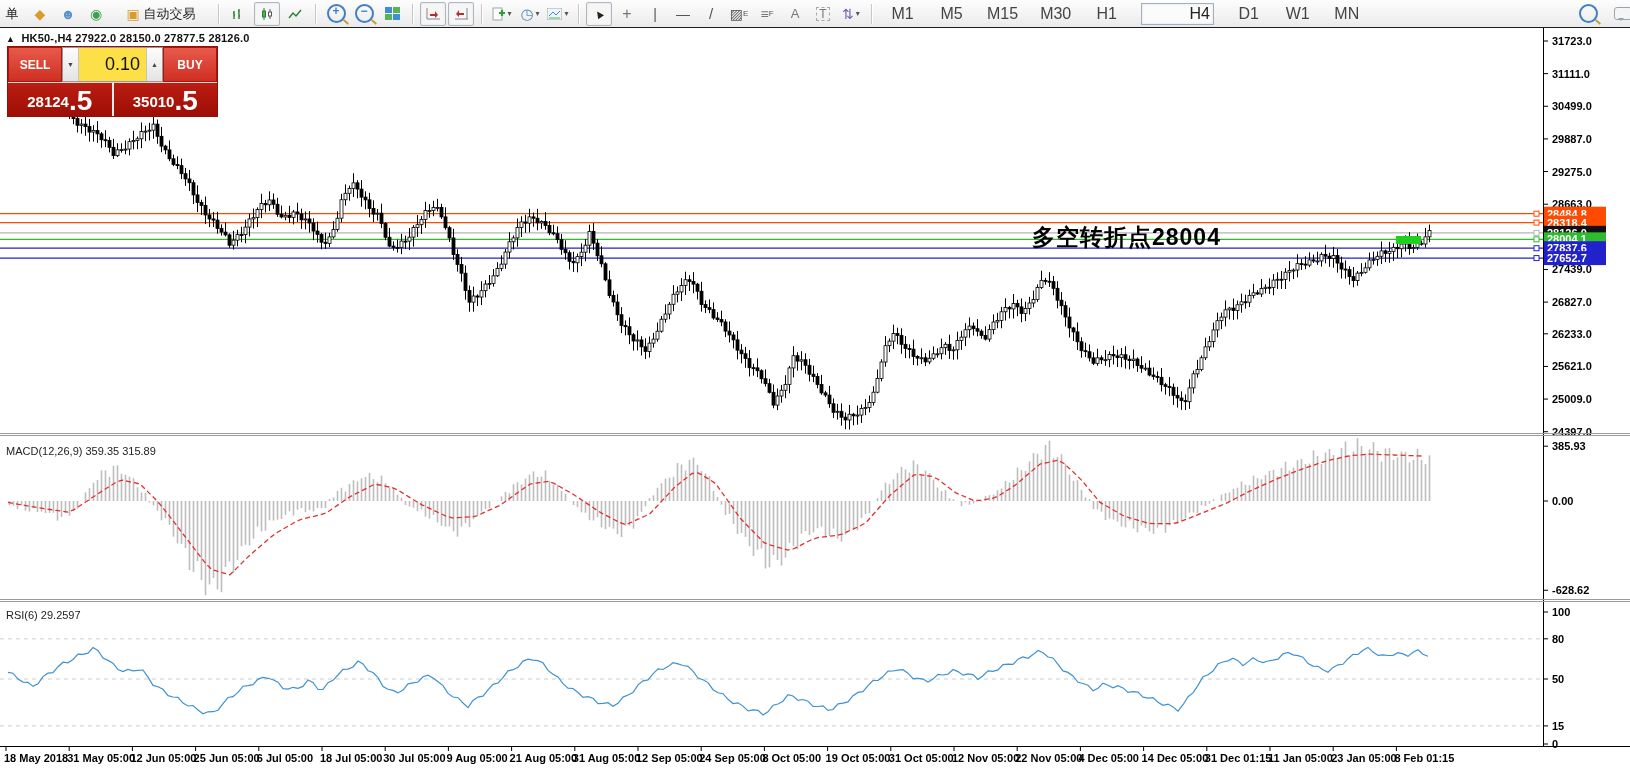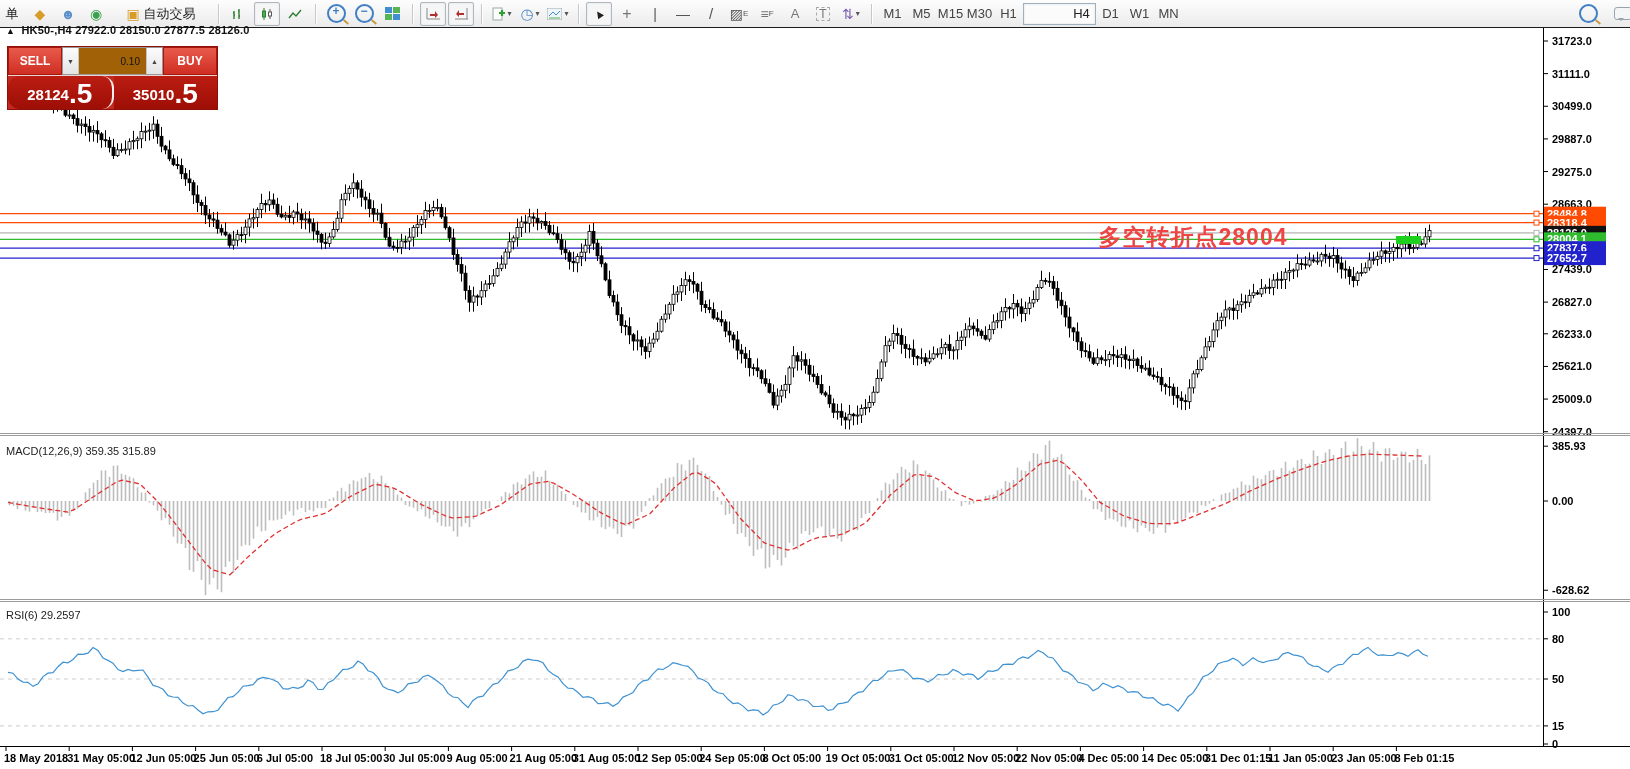--- a/index.html
+++ b/index.html
@@ -11,53 +11,53 @@
   .tgroup{display:flex;align-items:center;height:27px;padding:0 3px;}
   .tsep{width:1px;height:20px;background:#c7c7c7;margin:0 3px;box-shadow:1px 0 0 #fff;}
   .titem{display:flex;align-items:center;justify-content:center;min-width:24px;height:22px;margin:0 1px;
     border:1px solid transparent;border-radius:2px;cursor:default;}
   .titem.pressed{background:#f6f6f6;border:1px solid #b0b7bf;box-shadow:inset 0 0 2px #d8dde2;}
   .glyph{font-size:14px;line-height:1;}
   .gold{color:#d89c28;} .blue{color:#5b8fc9;} .green{color:#3aa14f;}
   .gray{color:#777;} .dim{color:#555;}
   .caret{font-size:8px;color:#555;margin-left:2px;}
   .tf-btn{min-width:27px;height:20px;display:flex;align-items:center;justify-content:center;
-    font-size:13px;color:#444;border:1px solid transparent;margin:0 0;}
+    font-size:16px;color:#444;border:1px solid transparent;margin:0 10px;}
   .tf-btn.active{background:#fbfbfb;border:1px solid #9fb0bf;box-shadow:inset 0 0 2px #cfd8e0;color:#222;padding-left:44px;}
   #tb-spacer{flex:1;}
   .autotrading{display:flex;align-items:center;gap:4px;padding:0 6px;font-size:13px;color:#222;}
   .mini{display:block;}
   .lens{width:15px;height:15px;border:2px solid #3f7fc4;border-radius:50%;position:relative;
     display:inline-block;font-weight:bold;color:#3f7fc4;font-size:12px;line-height:11px;text-align:center;}
   .lens:after{content:"";position:absolute;width:6px;height:2px;background:#c79a3a;right:-5px;bottom:-2px;transform:rotate(40deg);}
   .bubble{width:16px;height:11px;border:1.5px solid #9aa4ad;border-radius:3px;position:relative;display:inline-block;background:#f3f5f7;}
   .bubble:after{content:"";position:absolute;left:3px;bottom:-5px;border:3px solid transparent;border-top-color:#9aa4ad;}
   .ptr{display:inline-block;transform:rotate(-35deg);font-size:12px;color:#222;}
   
   #chart-svg{position:absolute;left:0;top:28px;}
-  .ohlc-header{position:absolute;left:6px;top:24px;font-size:11px;font-weight:bold;color:#111;letter-spacing:0.2px;}
+  .ohlc-header{position:absolute;left:6px;top:32px;font-size:11px;font-weight:bold;color:#111;letter-spacing:0.2px;}
   .ohlc-header .tri{font-size:9px;margin-right:3px;}
   .ind-label{position:absolute;font-size:11px;color:#222;}
-  .annotation{position:absolute;left:1032px;top:222px;width:322px;text-align:center;
-    font-size:23px;font-weight:bold;color:#ef4444;letter-spacing:1px;white-space:nowrap;}
+  .annotation{position:absolute;left:1032px;top:222px;width:322px;text-align:left;
+    font-size:23px;font-weight:bold;color:#000000;letter-spacing:1px;white-space:nowrap;}
   
   .trade-panel{position:absolute;left:7px;top:46px;width:209px;background:#c3291f;border:1px solid #8e1009;z-index:5;}
-  .tp-row1{display:flex;height:28px;align-items:stretch;text-align:right;}
+  .tp-row1{display:flex;height:35px;align-items:stretch;text-align:right;}
   .tp-btn{flex:0 0 52px;background:linear-gradient(#e85a4b,#cf2f22);color:#fff;font-size:12px;font-weight:bold;
     display:flex;align-items:center;justify-content:center;border:1px solid #a8170d;}
   .tp-spin{flex:1;display:flex;background:#fff;border:1px solid #999;}
   .tp-spin-btn{flex:0 0 15px;background:linear-gradient(#fcfcfc,#e4e4e4);border-right:1px solid #c4c4c4;
     display:flex;align-items:center;justify-content:center;font-size:7px;color:#444;}
   .tp-spin-btn.up{border-right:none;border-left:1px solid #c4c4c4;}
   .tp-vol{flex:1;display:flex;align-items:center;justify-content:flex-end;padding-right:6px;
-    font-size:10px;color:#111;background:#a16207;}
+    font-size:18px;color:#111;background:#fde047;}
   .tp-row2{display:flex;height:33px;border-top:1px solid #e9d5d2;}
   .tp-price{flex:1;background:linear-gradient(#bb1d12,#9d0e05);color:#fff;display:flex;align-items:flex-end;
     justify-content:center;padding-bottom:2px;}
-  .tp-price.left{border-right:2px solid #f4efee;border-radius:12px;}
+  .tp-price.left{border-right:2px solid #f4efee;}
   .tp-price .main{font-size:15px;font-weight:bold;line-height:20px;margin-bottom:2px;}
   .tp-price .frac{font-size:28px;font-weight:bold;line-height:26px;}
   svg text{font-family:"Liberation Sans","DejaVu Sans",sans-serif;}
 </style>
 </head>
 <body>
 
 <div id="app">
 
   <div id="toolbar">

